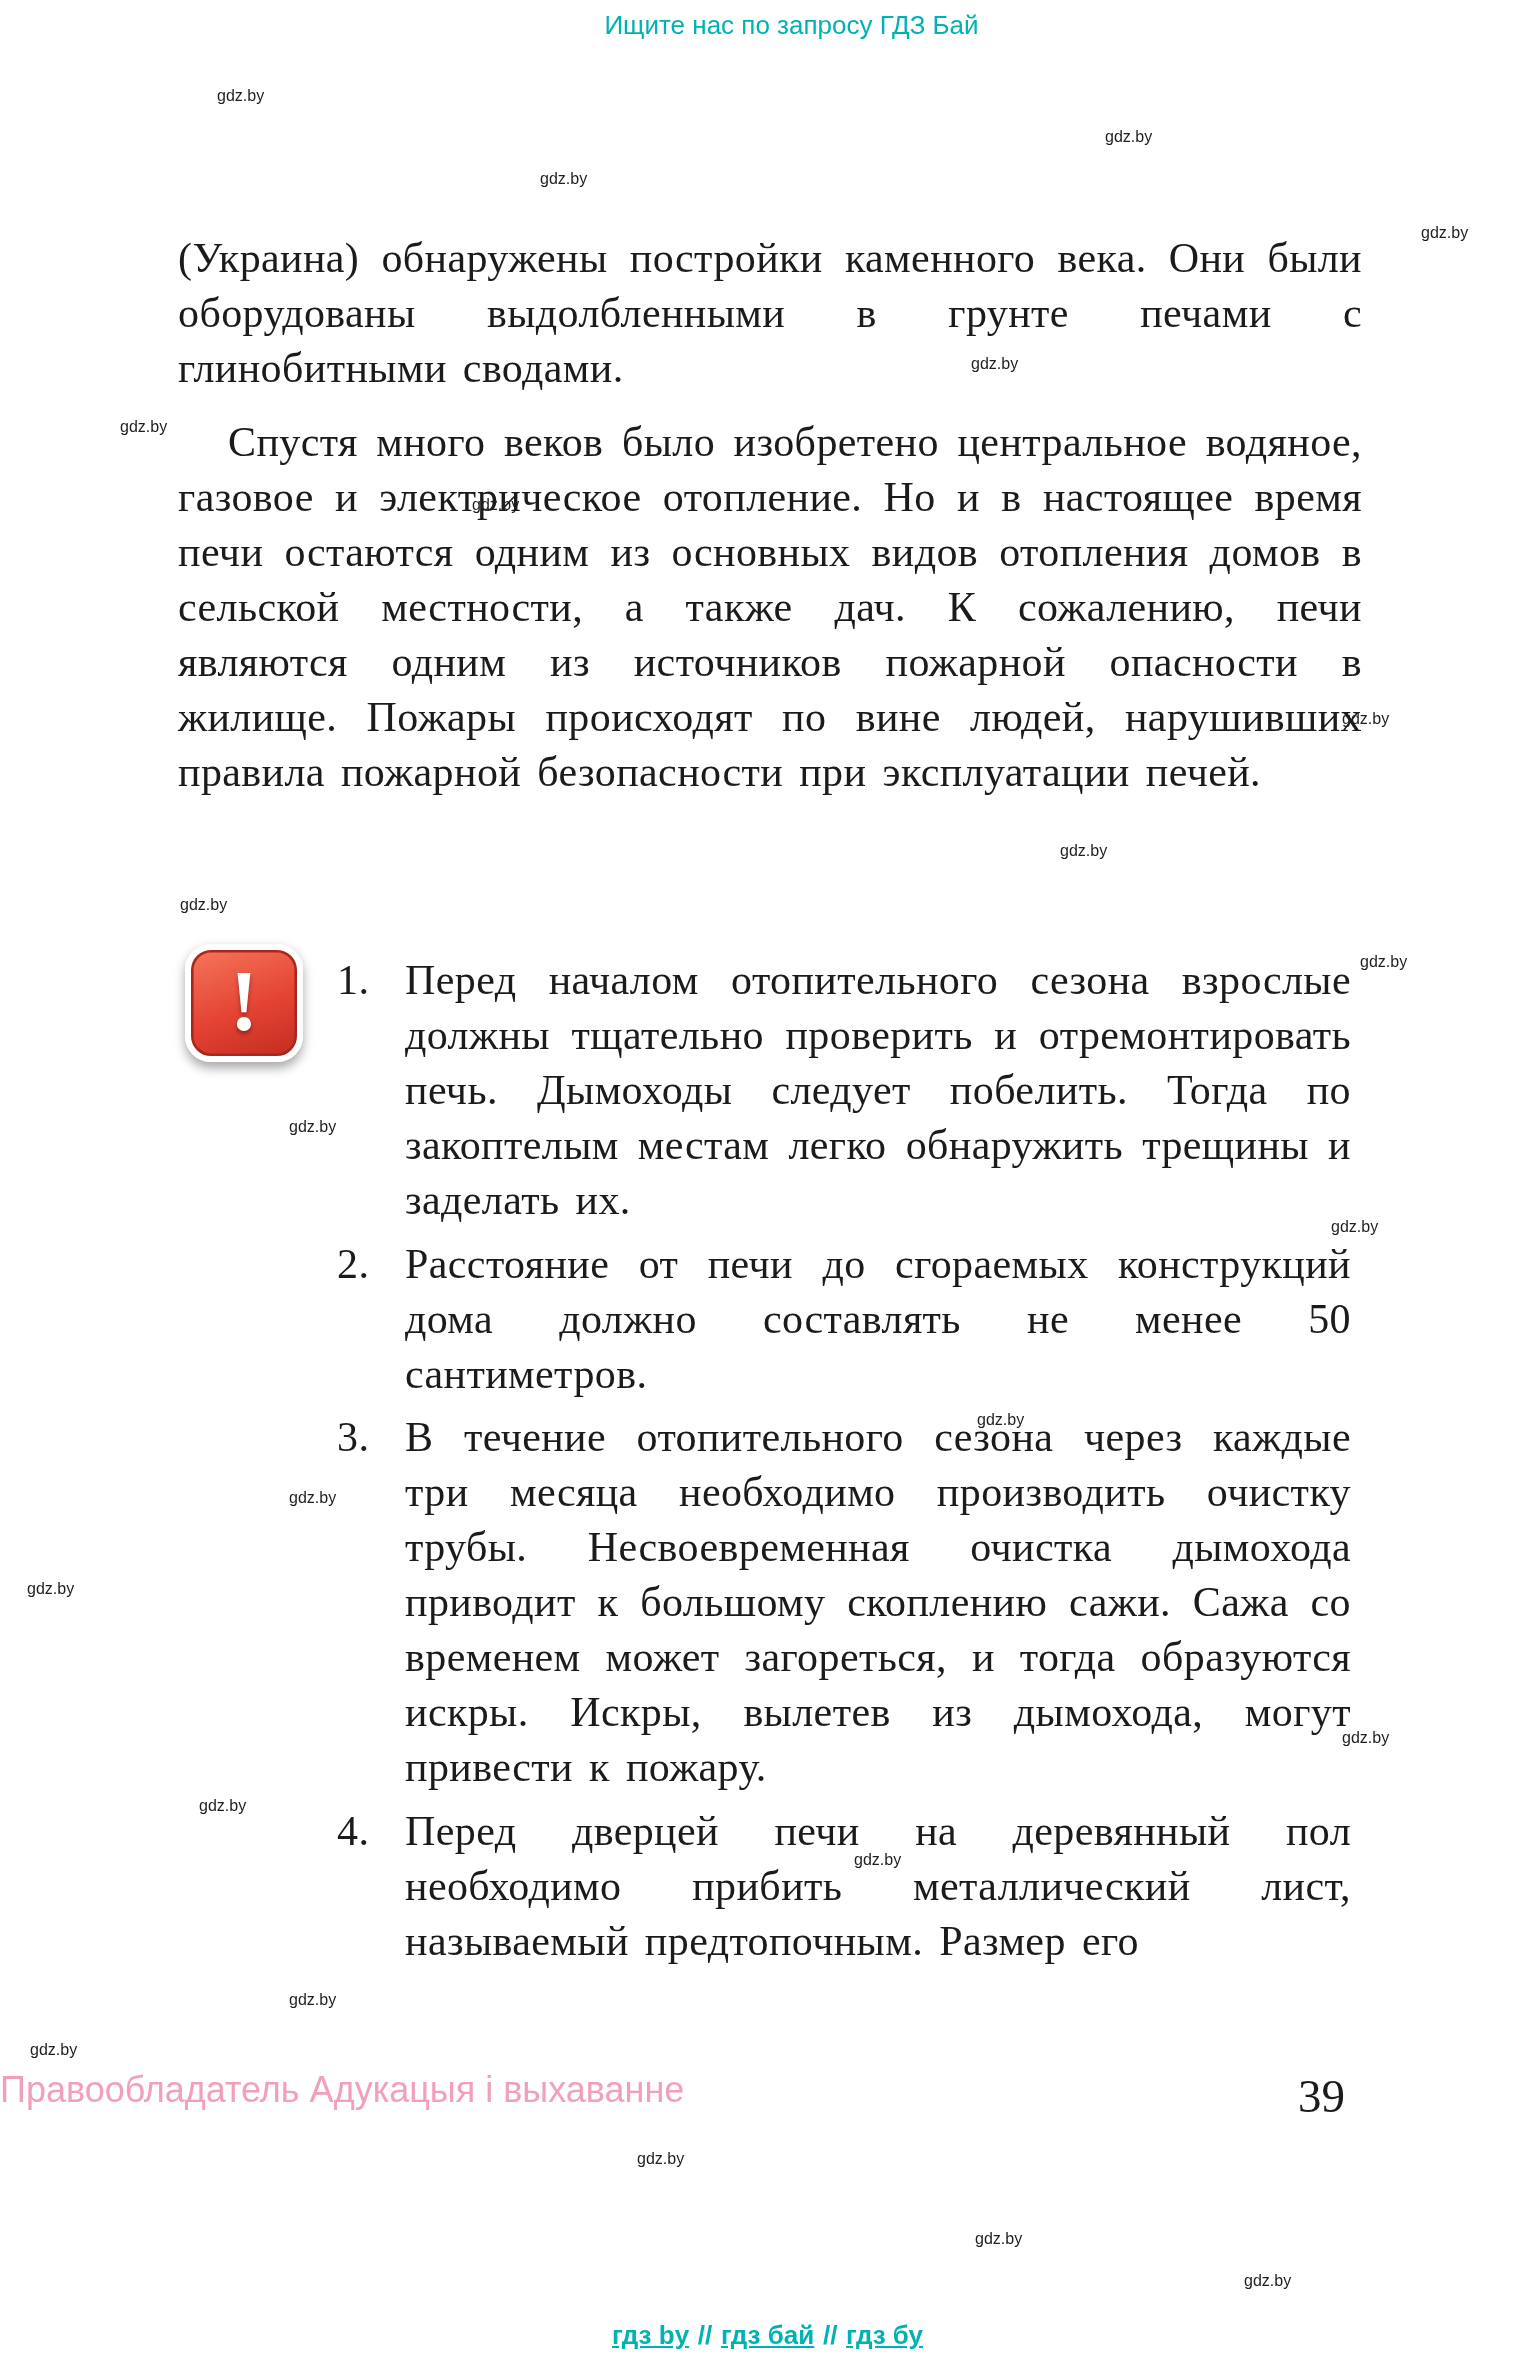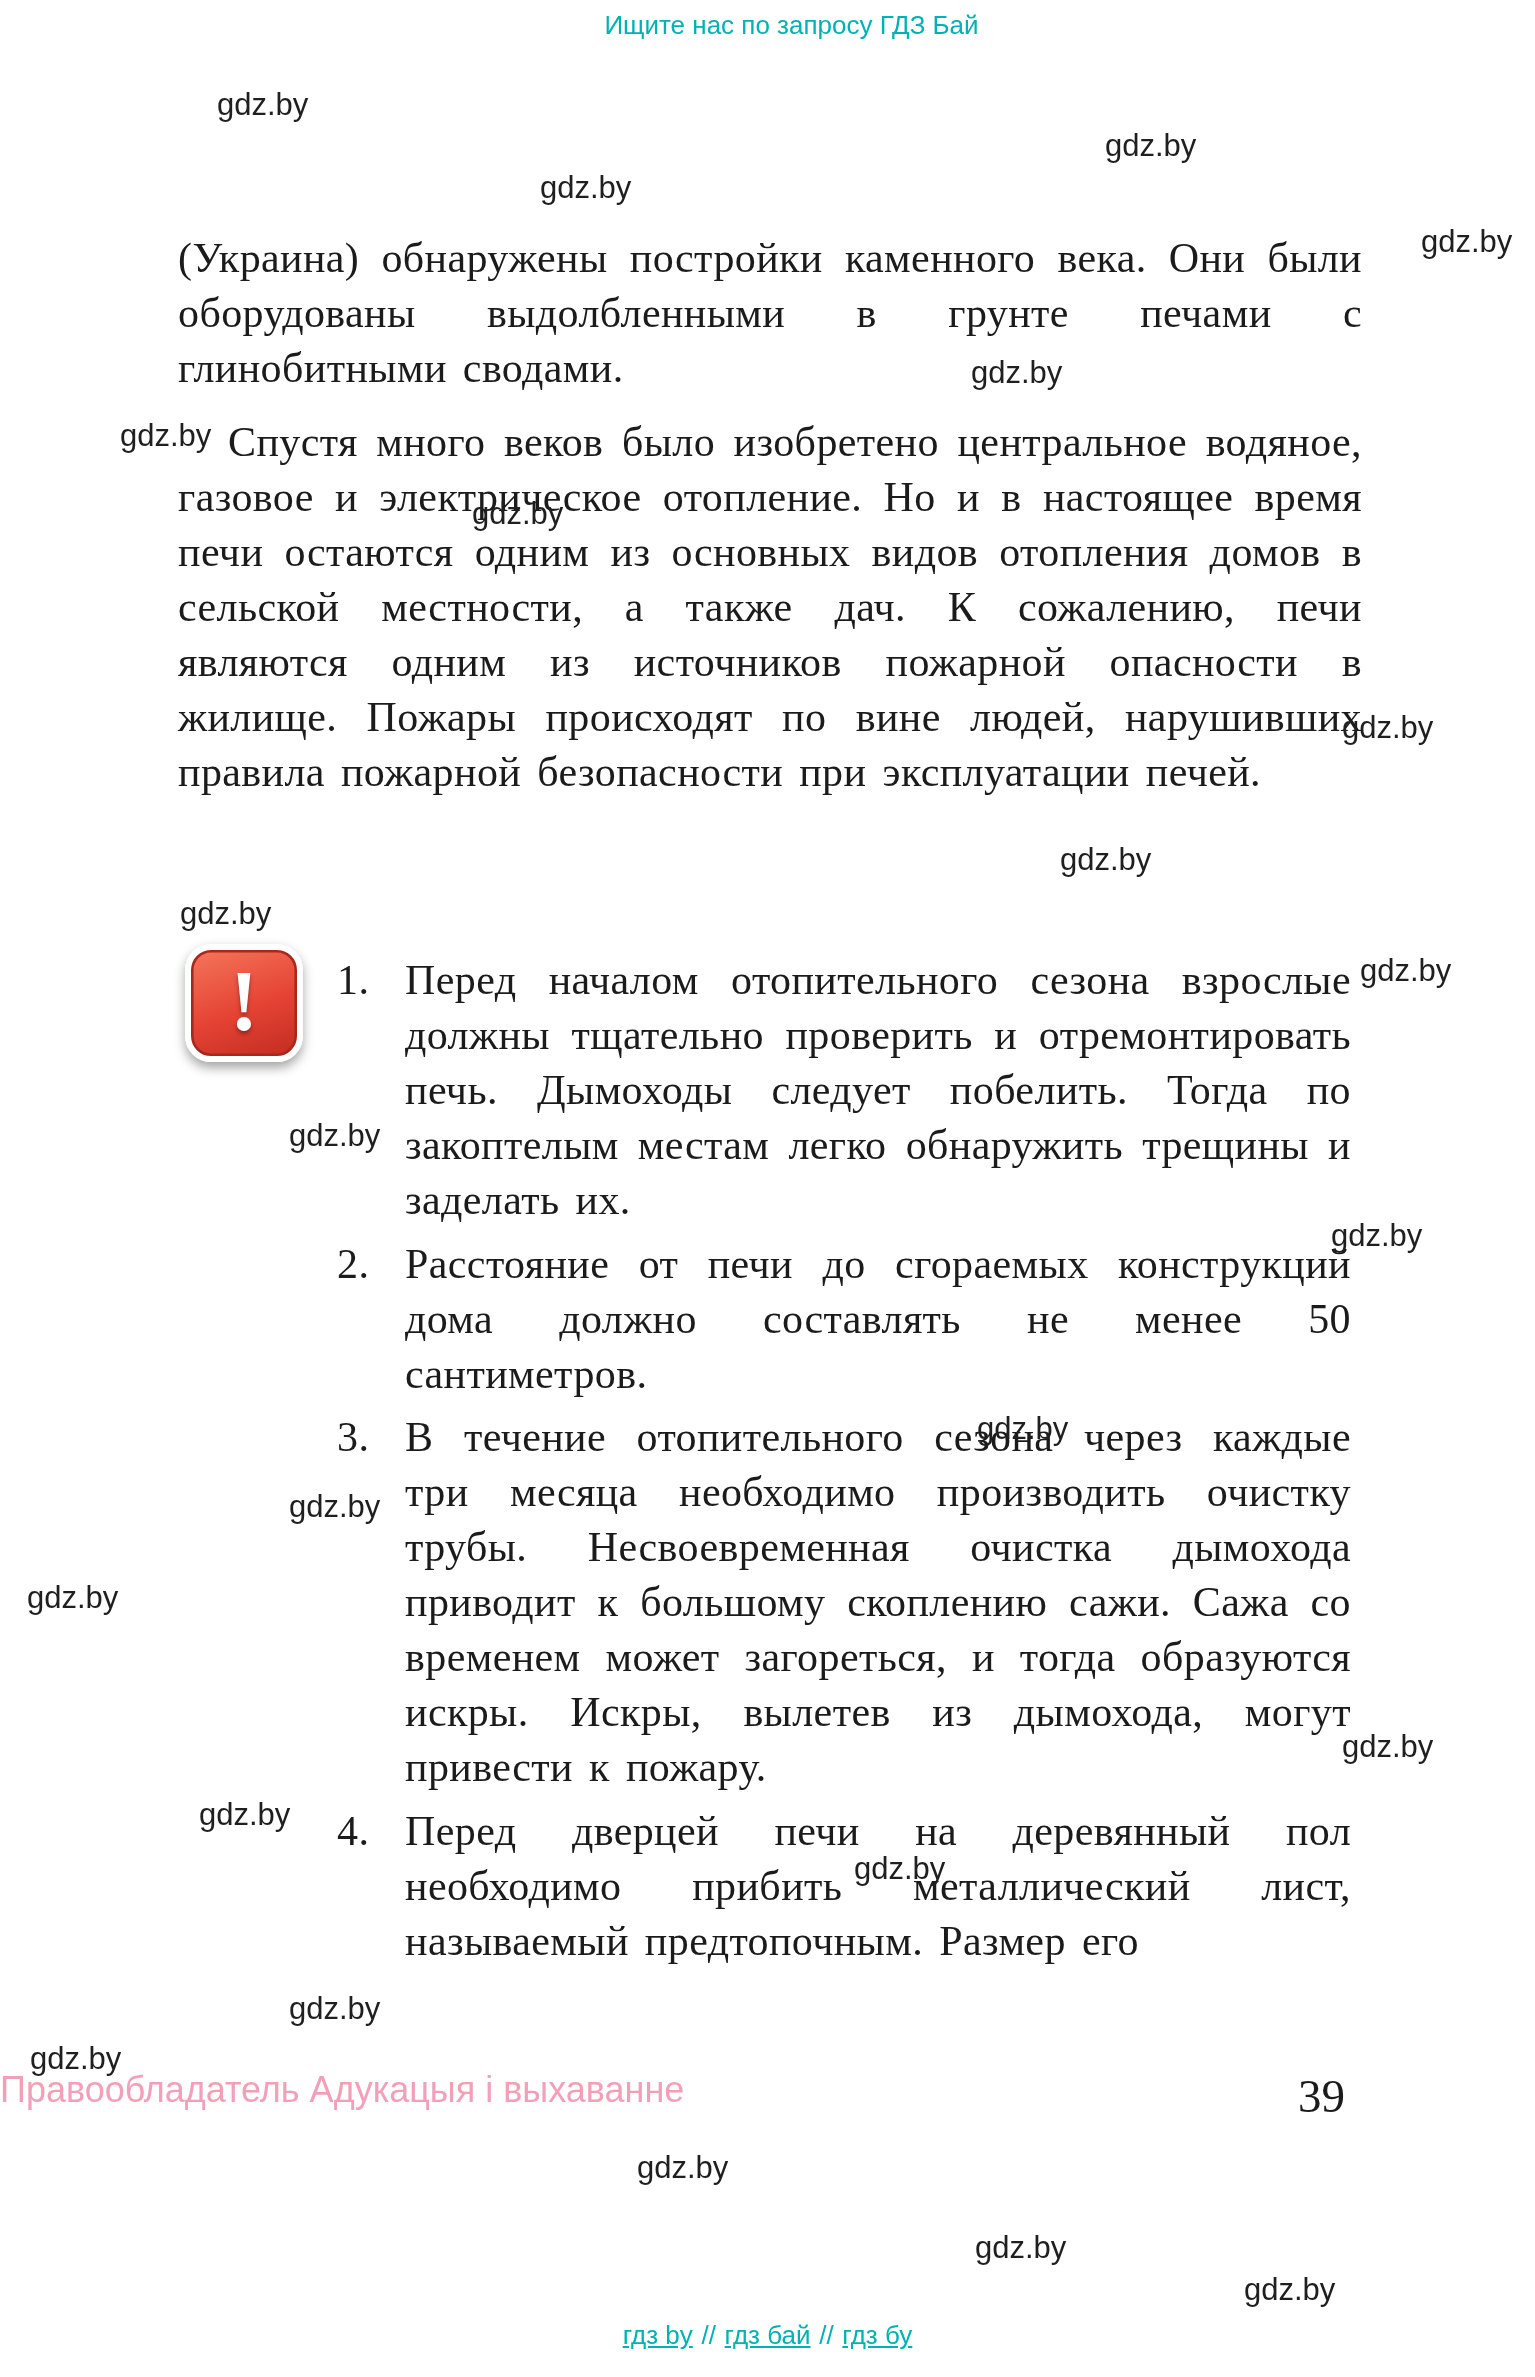--- a/index.html
+++ b/index.html
@@ -27,21 +27,21 @@
     font-family: "Liberation Sans", sans-serif;
     font-size: 26px;
     color: #00b2b4;
     padding-left: 48px;
   }
 
   
   .wm {
     position: absolute;
     font-family: "Liberation Sans", sans-serif;
-    font-size: 31px;
+    font-size: 16px;
     color: #1f1f1f;
     white-space: nowrap;
     z-index: 5;
   }
 
   
   .content {
     position: absolute;
     left: 178px;
     top: 231px;
@@ -136,20 +136,21 @@
   .bottom-links {
     position: absolute;
     left: 0;
     right: 0;
     top: 2320px;
     text-align: center;
     font-family: "Liberation Sans", sans-serif;
     font-size: 26px;
     color: #00b2b4;
     z-index: 1;
+    font-weight: bold;
   }
   .bottom-links a {
     color: #00b2b4;
     text-decoration: underline;
     cursor: pointer;
     margin: 0 5.2px;
   }
   .bottom-links .sep {
     color: #00b2b4;
     margin: 0 3.5px;

